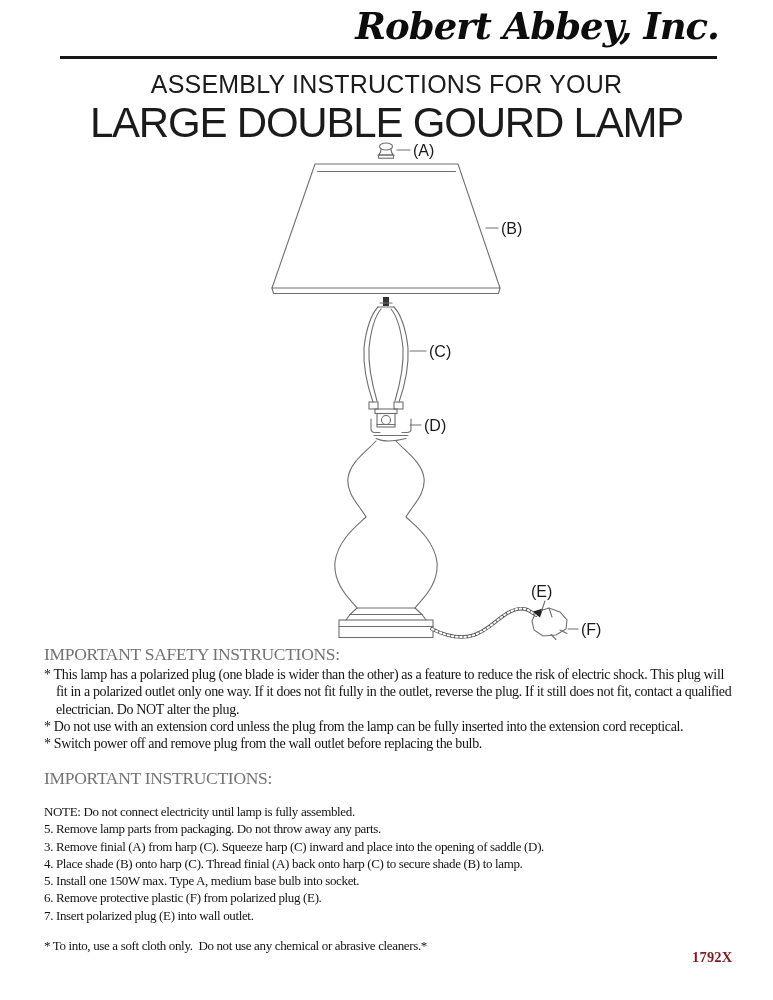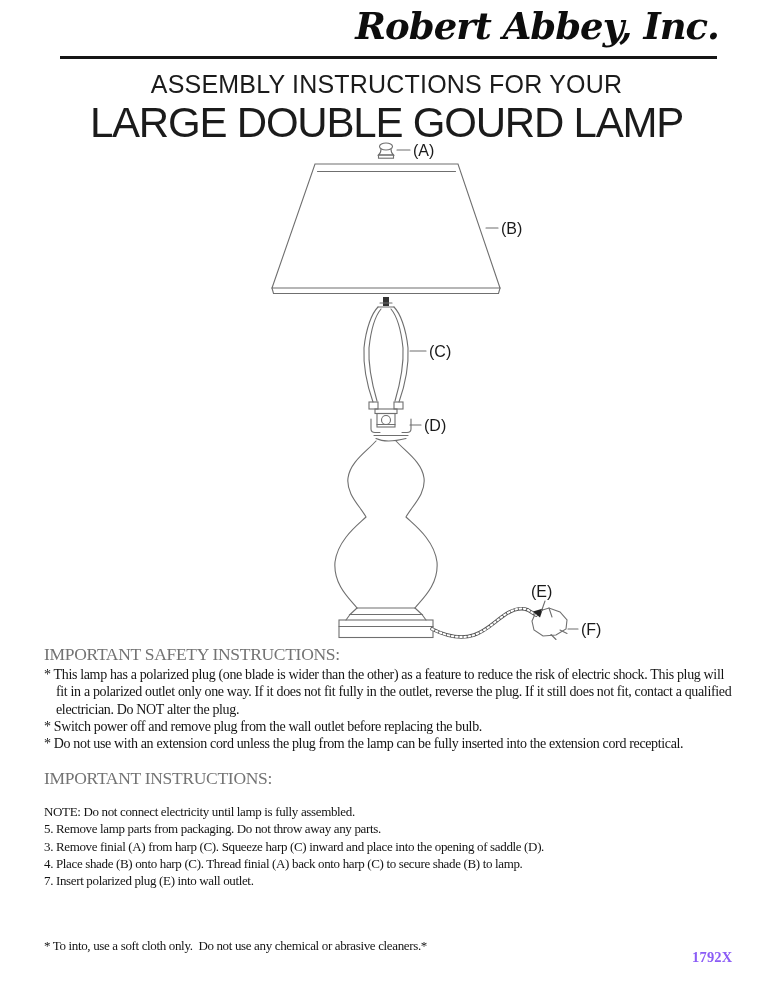--- a/index.html
+++ b/index.html
@@ -66,21 +66,21 @@
   }
   .steps .s{white-space:pre;}
   .care{
     position:absolute;left:44px;top:937px;width:700px;
     font-size:13px;line-height:17.3px;letter-spacing:-.35px;
     white-space:pre-wrap;
   }
   .model{
     position:absolute;left:692px;top:949px;
     font-size:14.5px;font-weight:bold;letter-spacing:.2px;
-    color:#8b5cf6;
+    color:#7f1d1d;
   }
 </style>
 </head>
 <body>
 
 <div class="page">
 
   <div class="brand">Robert Abbey, Inc.</div>
   <div class="brand-rule"></div>
 
@@ -168,31 +168,33 @@
     <text x="429" y="357">(C)</text>
     <text x="424" y="431">(D)</text>
     <text x="531" y="597">(E)</text>
     <text x="581" y="635">(F)</text>
   </svg>
 
   <div class="sec-heading safety-heading">IMPORTANT SAFETY INSTRUCTIONS:</div>
 
   <div class="bullets">
     <div class="b">* This lamp has a polarized plug (one blade is wider than the other) as a feature to reduce the risk of electric shock. This plug will fit in a polarized outlet only one way. If it does not fit fully in the outlet, reverse the plug. If it still does not fit, contact a qualified electrician. Do NOT alter the plug.</div>
+    <div class="b">* Do not use with an extension cord unless the plug from the lamp can be fully inserted into the extension cord receptical.</div>
     <div class="b">* Switch power off and remove plug from the wall outlet before replacing the bulb.</div>
-    <div class="b">* Do not use with an extension cord unless the plug from the lamp can be fully inserted into the extension cord receptical.</div>
   </div>
 
   <div class="sec-heading assembly-heading">IMPORTANT INSTRUCTIONS:</div>
 
   <div class="steps">
     <div class="s">NOTE: Do not connect electricity until lamp is fully assembled.</div>
     <div class="s">5. Remove lamp parts from packaging. Do not throw away any parts.</div>
     <div class="s">3. Remove finial (A) from harp (C). Squeeze harp (C) inward and place into the opening of saddle (D).</div>
     <div class="s">4. Place shade (B) onto harp (C). Thread finial (A) back onto harp (C) to secure shade (B) to lamp.</div>
+    <div class="s">5. Install one 150W max. Type A, medium base bulb into socket.</div>
+    <div class="s">6. Remove protective plastic (F) from polarized plug (E).</div>
     <div class="s">7. Insert polarized plug (E) into wall outlet.</div>
   </div>
 
   <div class="care">* To into, use a soft cloth only.  Do not use any chemical or abrasive cleaners.*</div>
 
   <div class="model">1792X</div>
 
 </div>
 
 </body></html>

